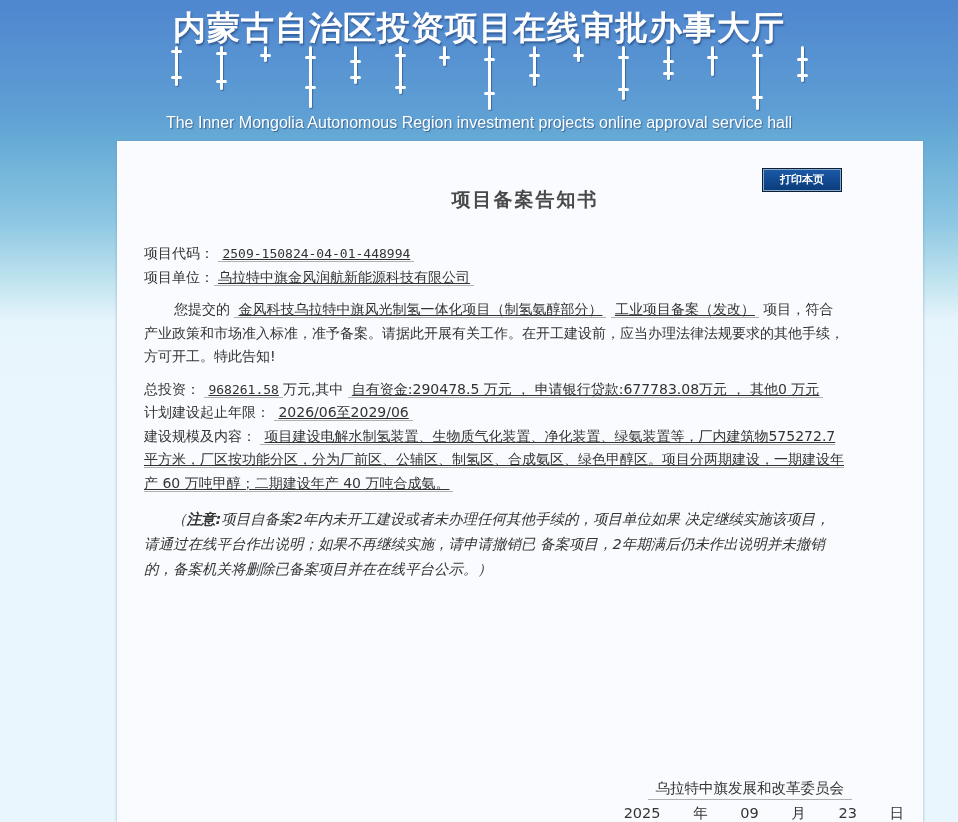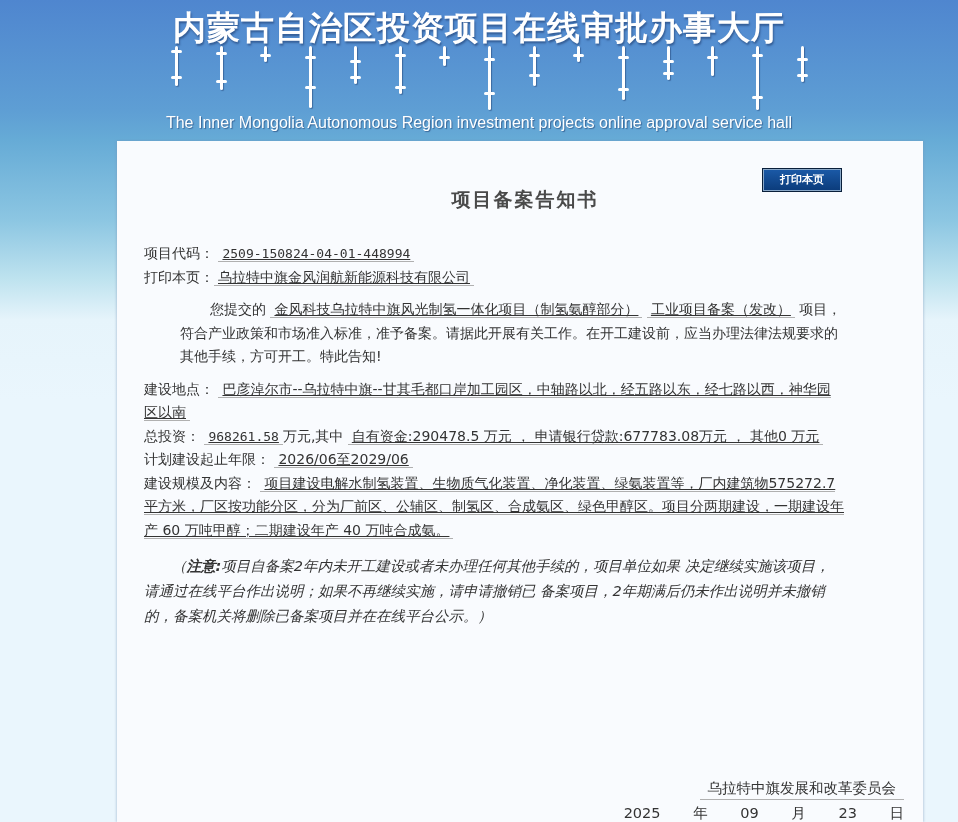--- a/index.html
+++ b/index.html
@@ -56,28 +56,28 @@
     font-size: 19px; color: #4a4a4a; letter-spacing: 2px;
   }
   .doc {
     position: absolute; left: 27px; top: 101px; width: 700px;
     font-size: 14px; color: #333333; line-height: 23.5px;
   }
   .u { border-bottom: 1px solid #b0b0b0; padding: 0 4px; text-decoration: underline; }
   .mono { font-family: "DejaVu Sans Mono", "Liberation Mono", monospace; font-size: 13px; }
   .line { display: block; }
   .gap { height: 9px; }
-  .indent { text-indent: 30px; margin-left: 36px; }
+  .indent { text-indent: 30px; }
   .note {
     font-style: italic; color: #333; font-size: 14.5px; line-height: 25px; text-indent: 28px;
     margin-top: 12px;
   }
   .note b { font-weight: bold; }
   .sign {
-    position: absolute; right: 19px; top: 636px; text-align: right;
+    position: absolute; right: 19px; top: 636px; text-align: center;
     font-size: 14.5px; color: #333;
   }
   .sign-org { border-bottom: 1px solid #b0b0b0; padding: 0 8px; display: inline-block; line-height: 22px; }
   .sign-date { margin-top: 4px; word-spacing: 0; }
   .sign-date span { display: inline-block; margin-left: 28px; }
 </style>
 </head>
 <body>
 
 <div class="banner">
@@ -162,38 +162,34 @@
   <div class="print-btn">打印本页</div>
 
   <div class="doc-title">项目备案告知书</div>
 
   <div class="doc">
     <div class="line">
       <span>项目代码：</span>
       <span class="u mono">2509-150824-04-01-448994</span>
     </div>
     <div class="line">
-      <span>打印本页：</span><span class="u">乌拉特中旗金风润航新能源科技有限公司</span>
+      <span>项目单位：</span><span class="u">乌拉特中旗金风润航新能源科技有限公司</span>
     </div>
 
     <div class="gap"></div>
 
     <div class="indent">
       <span>您提交的</span>
       <span class="u">金风科技乌拉特中旗风光制氢一体化项目（制氢氨醇部分）</span>
       <span class="u">工业项目备案（发改）</span>
       <span>项目，符合产业政策和市场准入标准，准予备案。请据此开展有关工作。在开工建设前，应当办理法律法规要求的其他手续，方可开工。特此告知!</span>
     </div>
 
     <div class="gap"></div>
 
-    <div>
-      <span>建设地点：</span>
-      <span class="u">巴彦淖尔市--乌拉特中旗--甘其毛都口岸加工园区，中轴路以北，经五路以东，经七路以西，神华园区以南</span>
-    </div>
     <div>
       <span>总投资：</span>
       <span class="u mono">968261.58</span><span>万元,其中</span>
       <span class="u">自有资金:290478.5 万元 ， 申请银行贷款:677783.08万元 ， 其他0 万元</span>
     </div>
     <div>
       <span>计划建设起止年限：</span>
       <span class="u">2026/06至2029/06</span>
     </div>
     <div>

